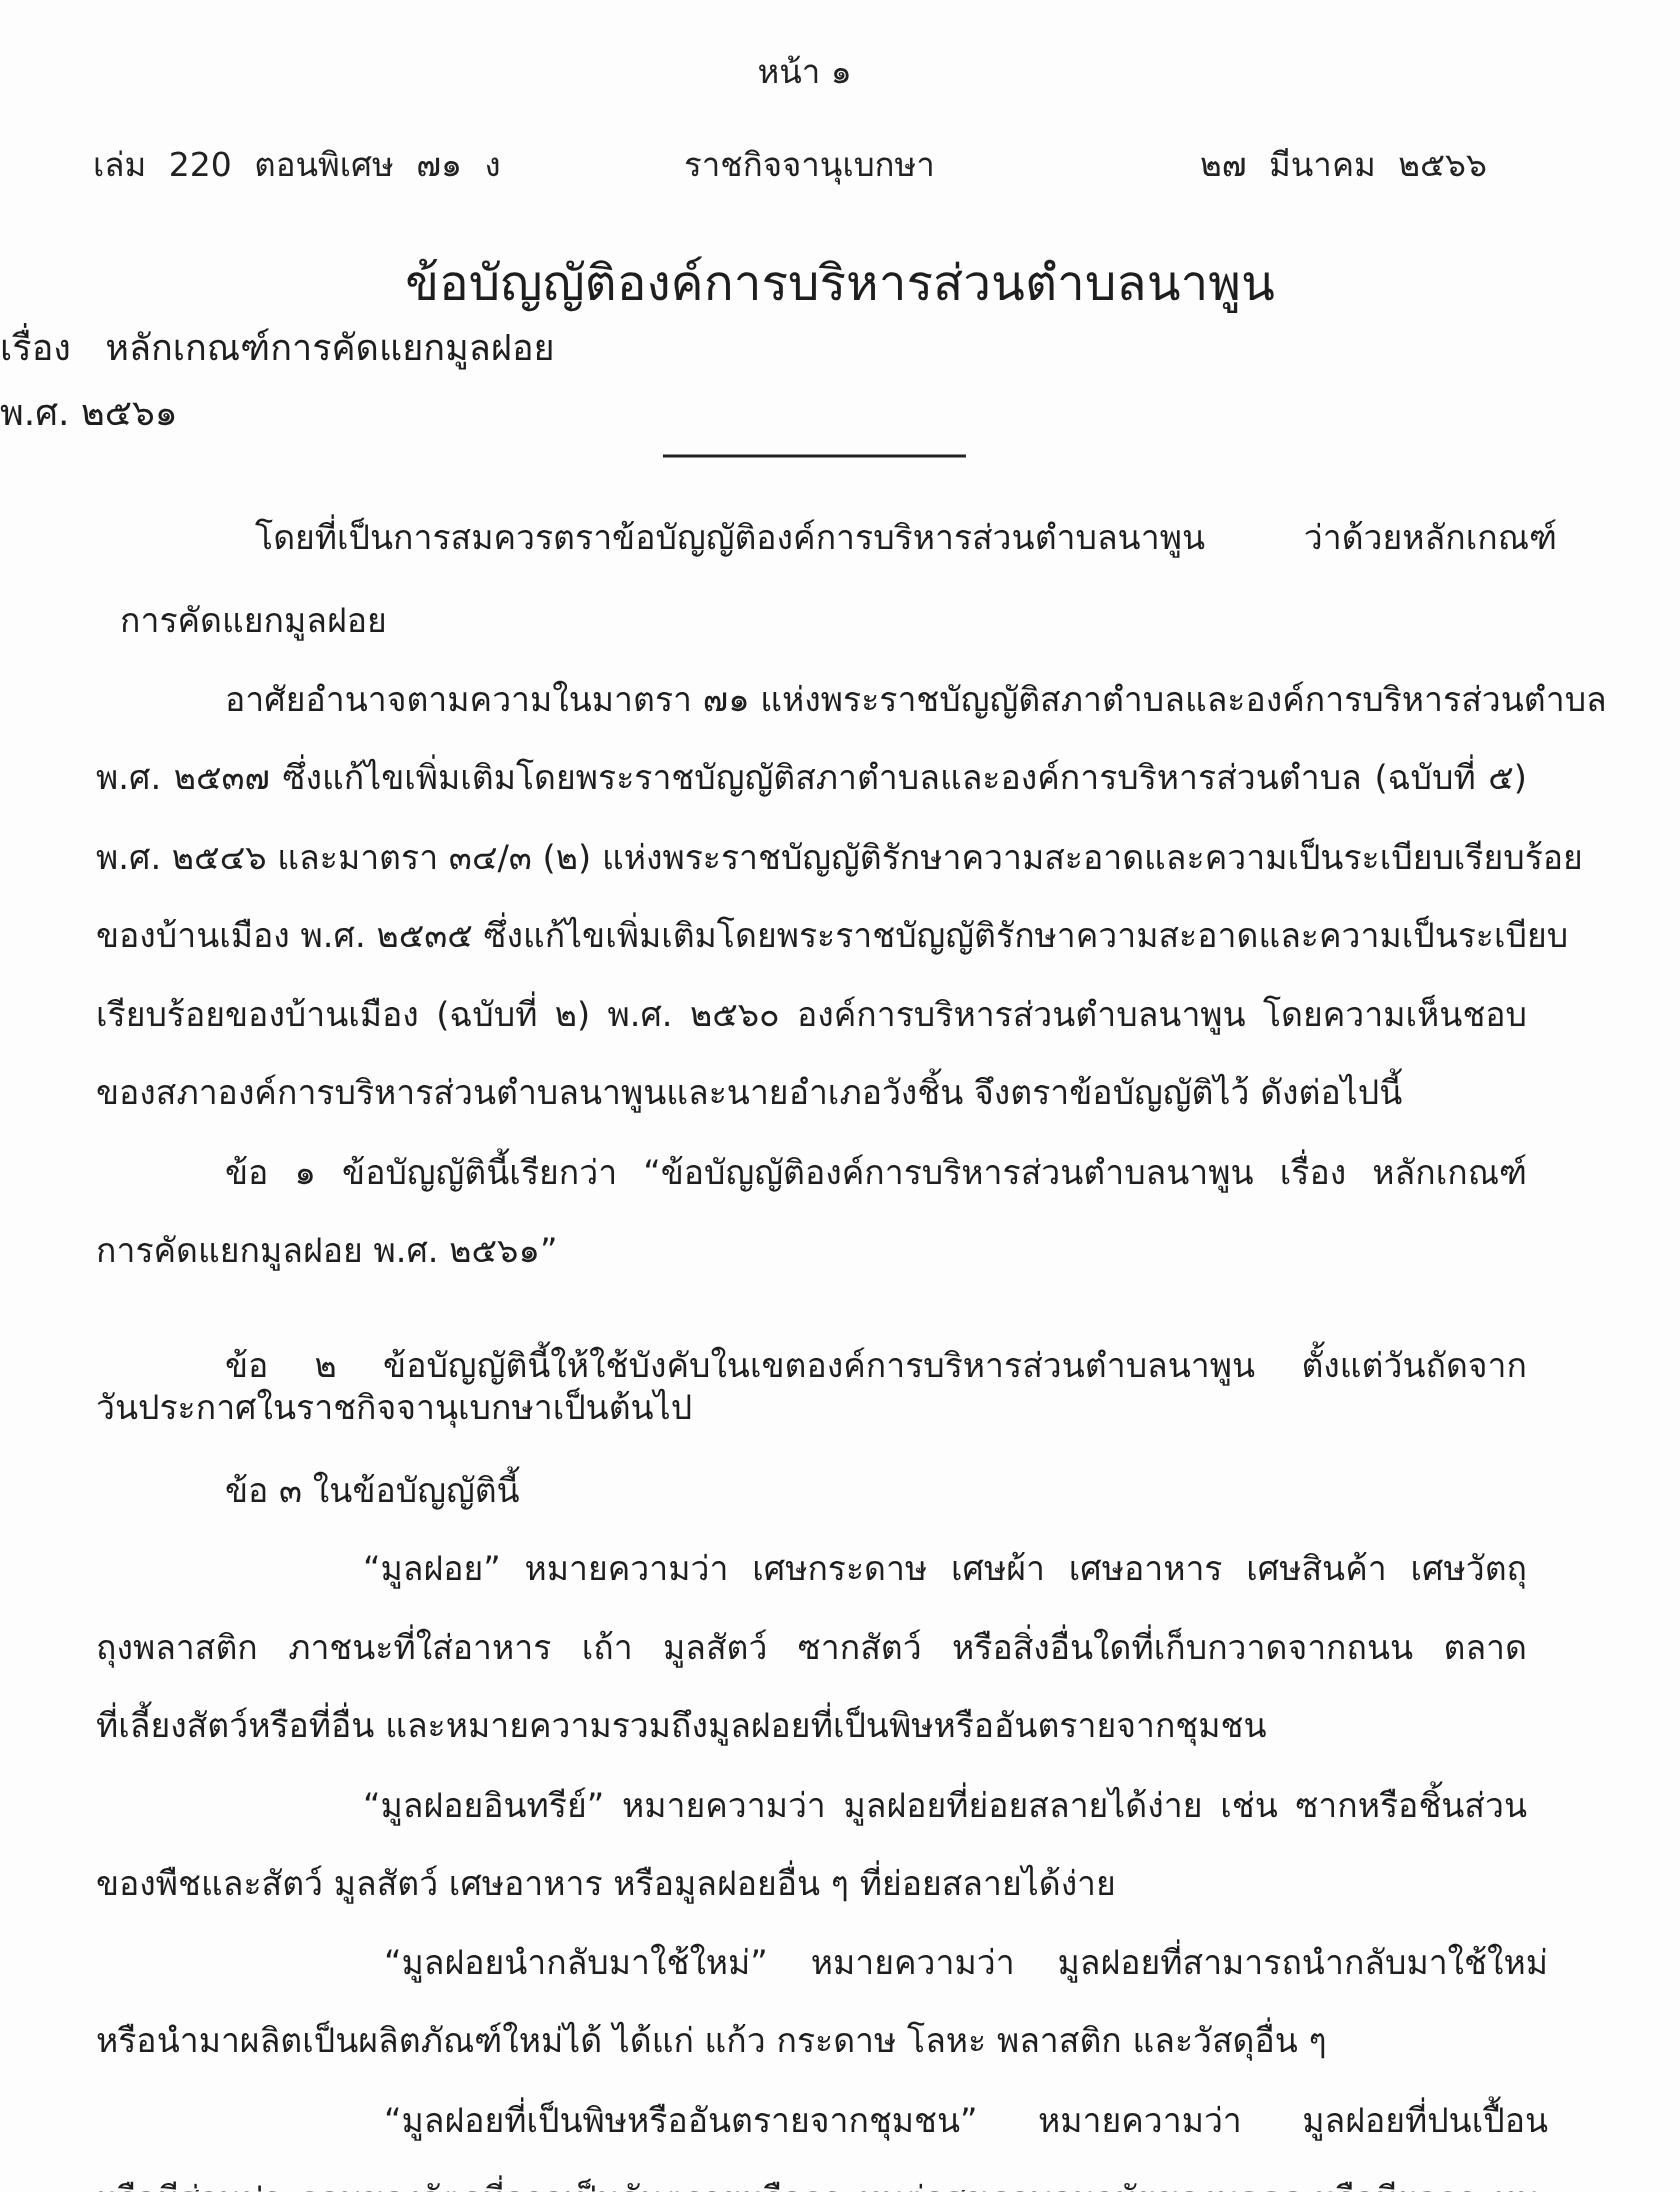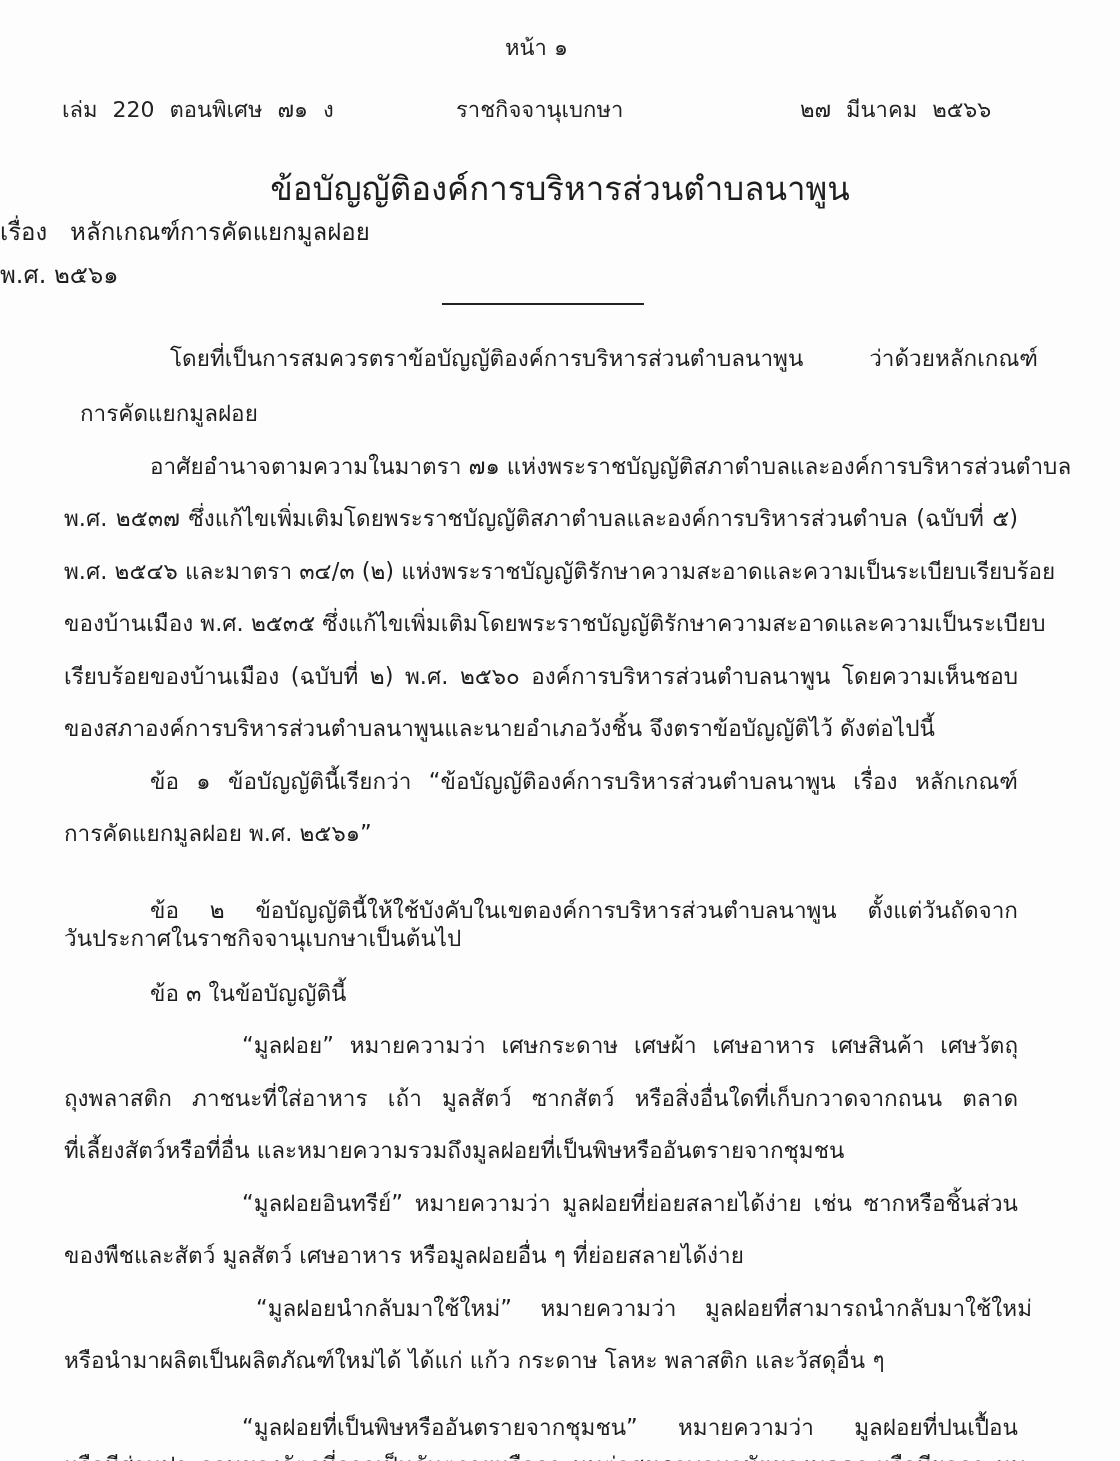--- a/index.html
+++ b/index.html
@@ -46,15 +46,15 @@
   <div class="line just" style="left:150px; width:868px; top:868px;margin-top:24px;">ข้อ ๒ ข้อบัญญัตินี้ให้ใช้บังคับในเขตองค์การบริหารส่วนตำบลนาพูน  ตั้งแต่วันถัดจาก</div>
   <div class="line" style="left:64px; top:920px;">วันประกาศในราชกิจจานุเบกษาเป็นต้นไป</div>
   <div class="line" style="left:150px; top:975px;">ข้อ ๓ ในข้อบัญญัตินี้</div>
   <div class="line just" style="left:242px; width:776px; top:1027px;">“มูลฝอย” หมายความว่า เศษกระดาษ เศษผ้า เศษอาหาร เศษสินค้า เศษวัตถุ</div>
   <div class="line just" style="left:64px; width:954px; top:1080px;">ถุงพลาสติก ภาชนะที่ใส่อาหาร เถ้า มูลสัตว์ ซากสัตว์ หรือสิ่งอื่นใดที่เก็บกวาดจากถนน ตลาด</div>
   <div class="line" style="left:64px; top:1132px;">ที่เลี้ยงสัตว์หรือที่อื่น  และหมายความรวมถึงมูลฝอยที่เป็นพิษหรืออันตรายจากชุมชน</div>
   <div class="line just" style="left:242px; width:776px; top:1185px;">“มูลฝอยอินทรีย์” หมายความว่า มูลฝอยที่ย่อยสลายได้ง่าย เช่น ซากหรือชิ้นส่วน</div>
   <div class="line" style="left:64px; top:1237px;">ของพืชและสัตว์ มูลสัตว์ เศษอาหาร หรือมูลฝอยอื่น ๆ ที่ย่อยสลายได้ง่าย</div>
   <div class="line just" style="left:242px; width:776px; top:1290px;margin-left:14px;">“มูลฝอยนำกลับมาใช้ใหม่” หมายความว่า มูลฝอยที่สามารถนำกลับมาใช้ใหม่</div>
   <div class="line" style="left:64px; top:1342px;">หรือนำมาผลิตเป็นผลิตภัณฑ์ใหม่ได้ ได้แก่ แก้ว กระดาษ โลหะ พลาสติก และวัสดุอื่น ๆ</div>
-  <div class="line just" style="left:242px; width:776px; top:1395px;margin-top:14px;">“มูลฝอยที่เป็นพิษหรืออันตรายจากชุมชน” หมายความว่า มูลฝอยที่ปนเปื้อน</div>
+  <div class="line just" style="left:256px; width:776px; top:1395px;">“มูลฝอยที่เป็นพิษหรืออันตรายจากชุมชน” หมายความว่า มูลฝอยที่ปนเปื้อน</div>
   <div class="line just" style="left:64px; width:954px; top:1447px;">หรือมีส่วนประกอบของวัตถุที่อาจเป็นอันตรายหรือกระทบต่อสุขภาพอนามัยของบุคคล หรือมีผลกระทบ</div>
 </div>
 
 </body></html>

